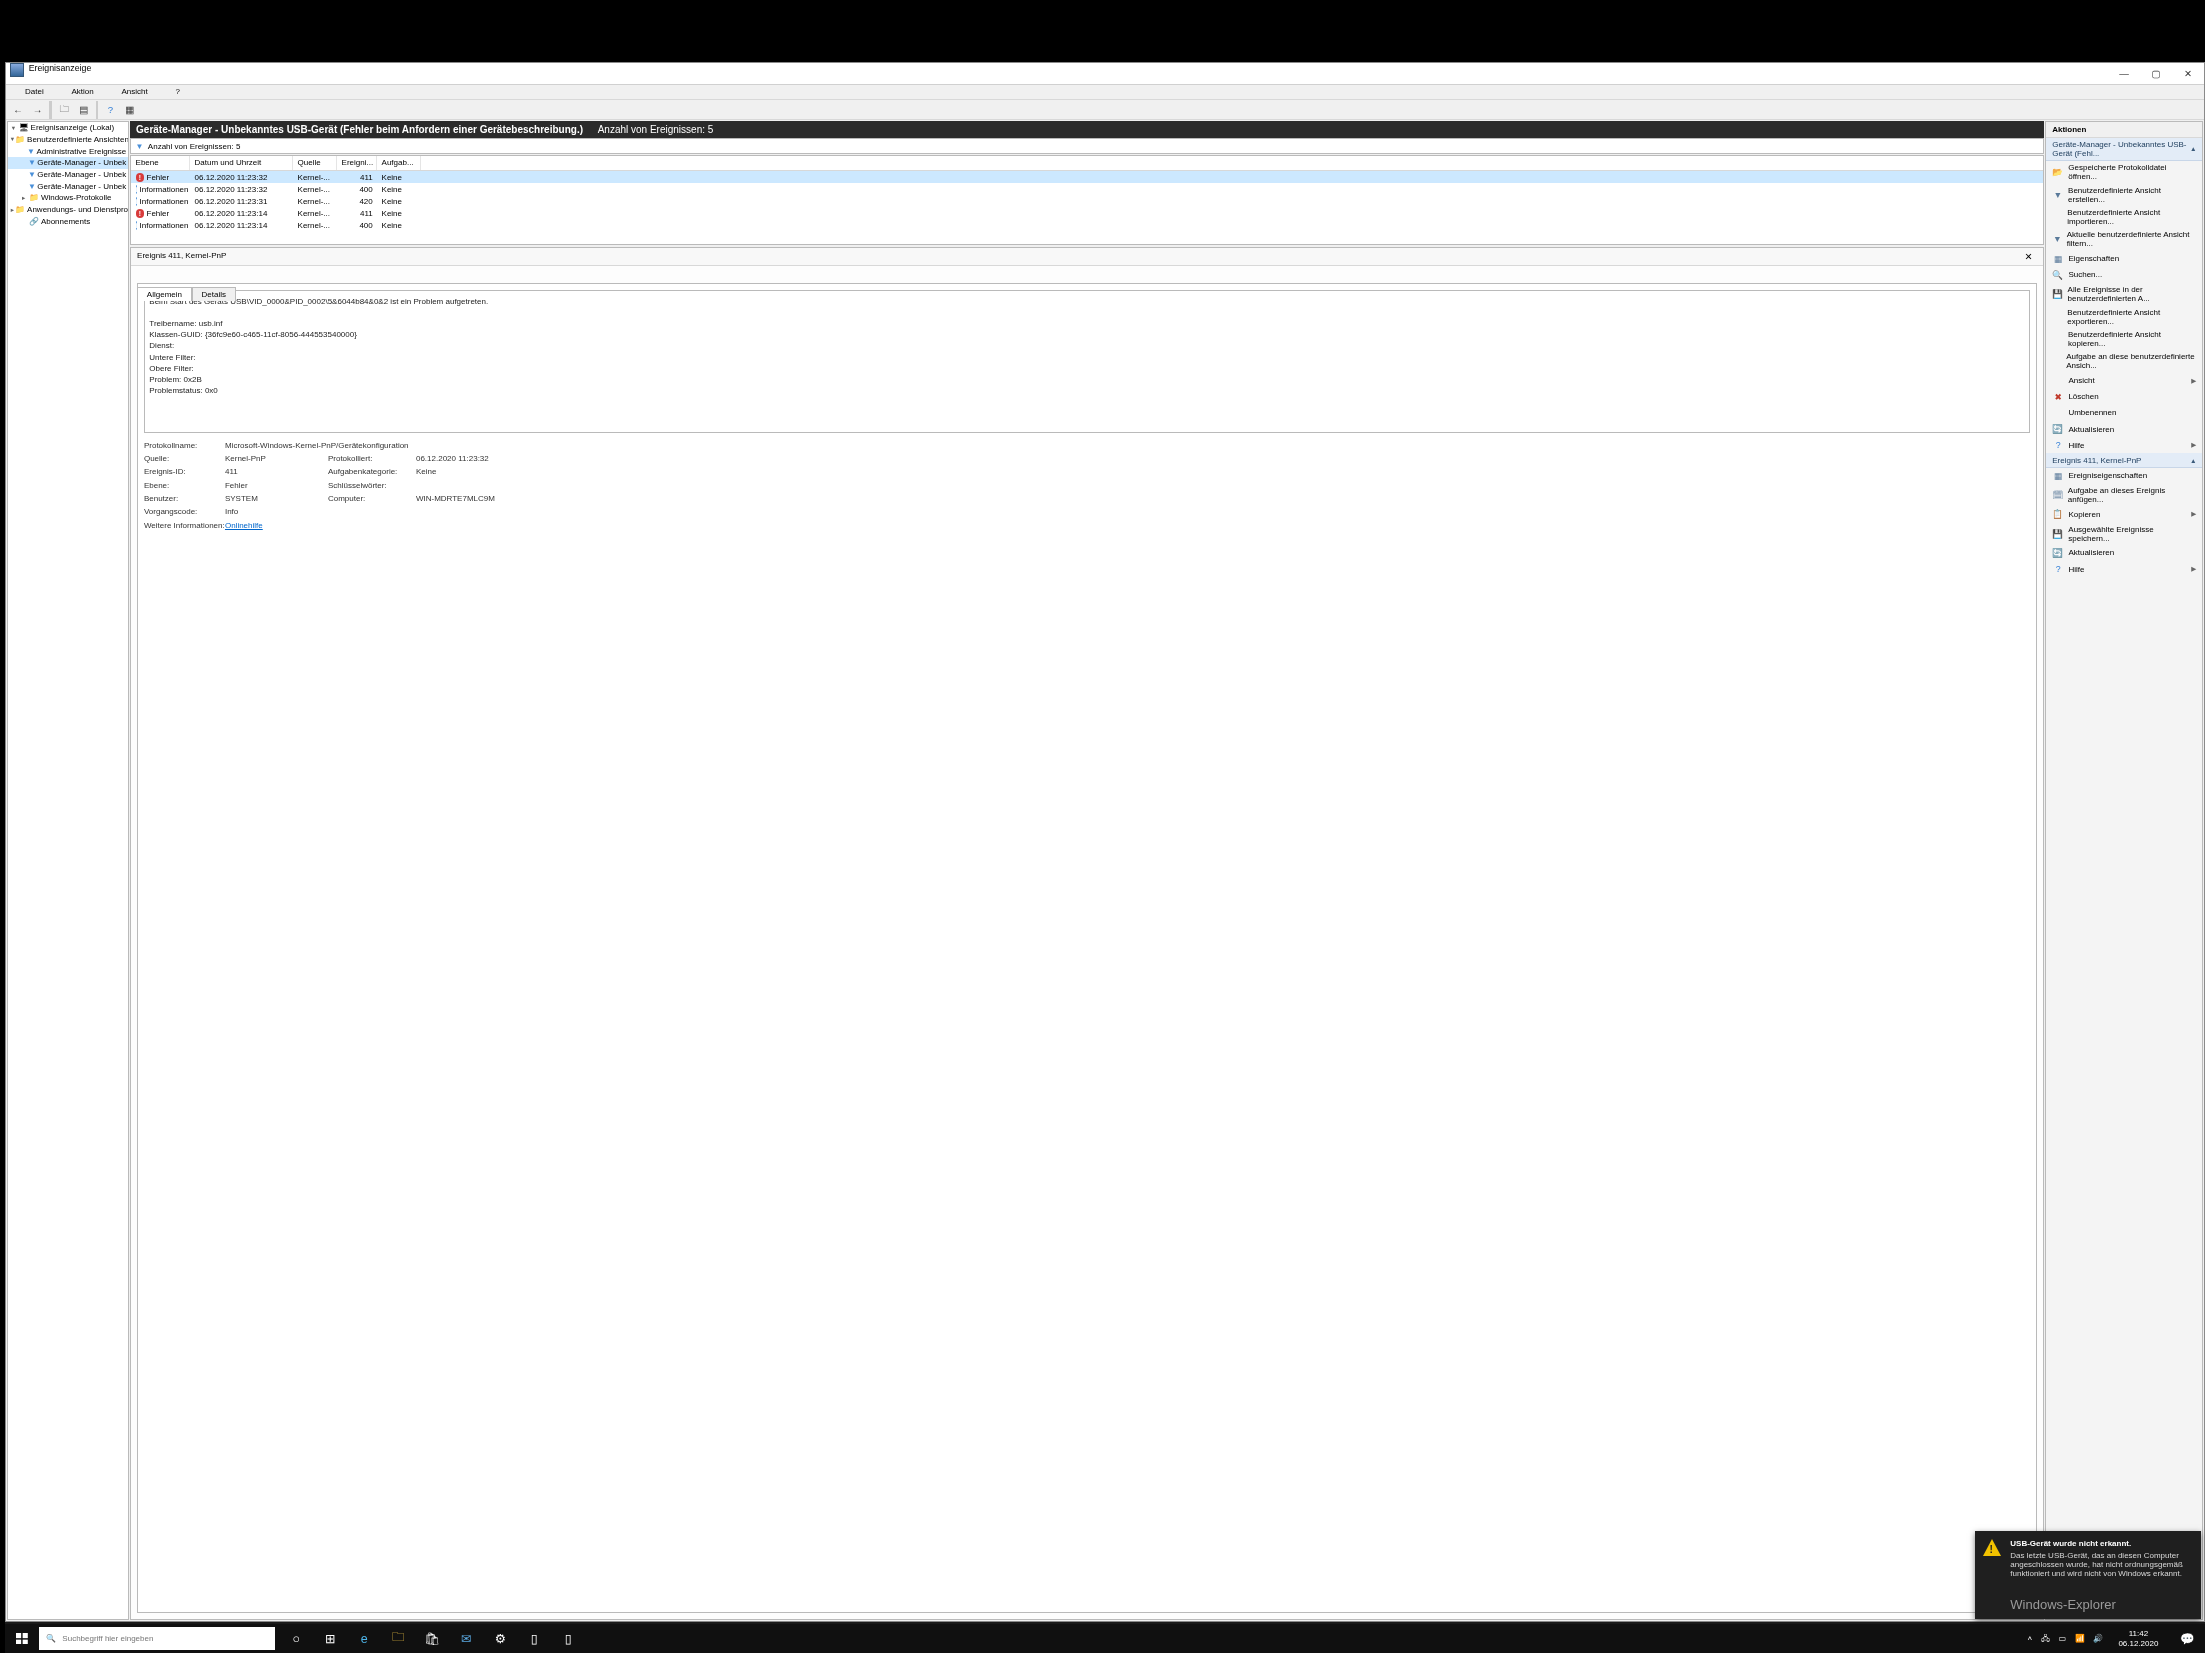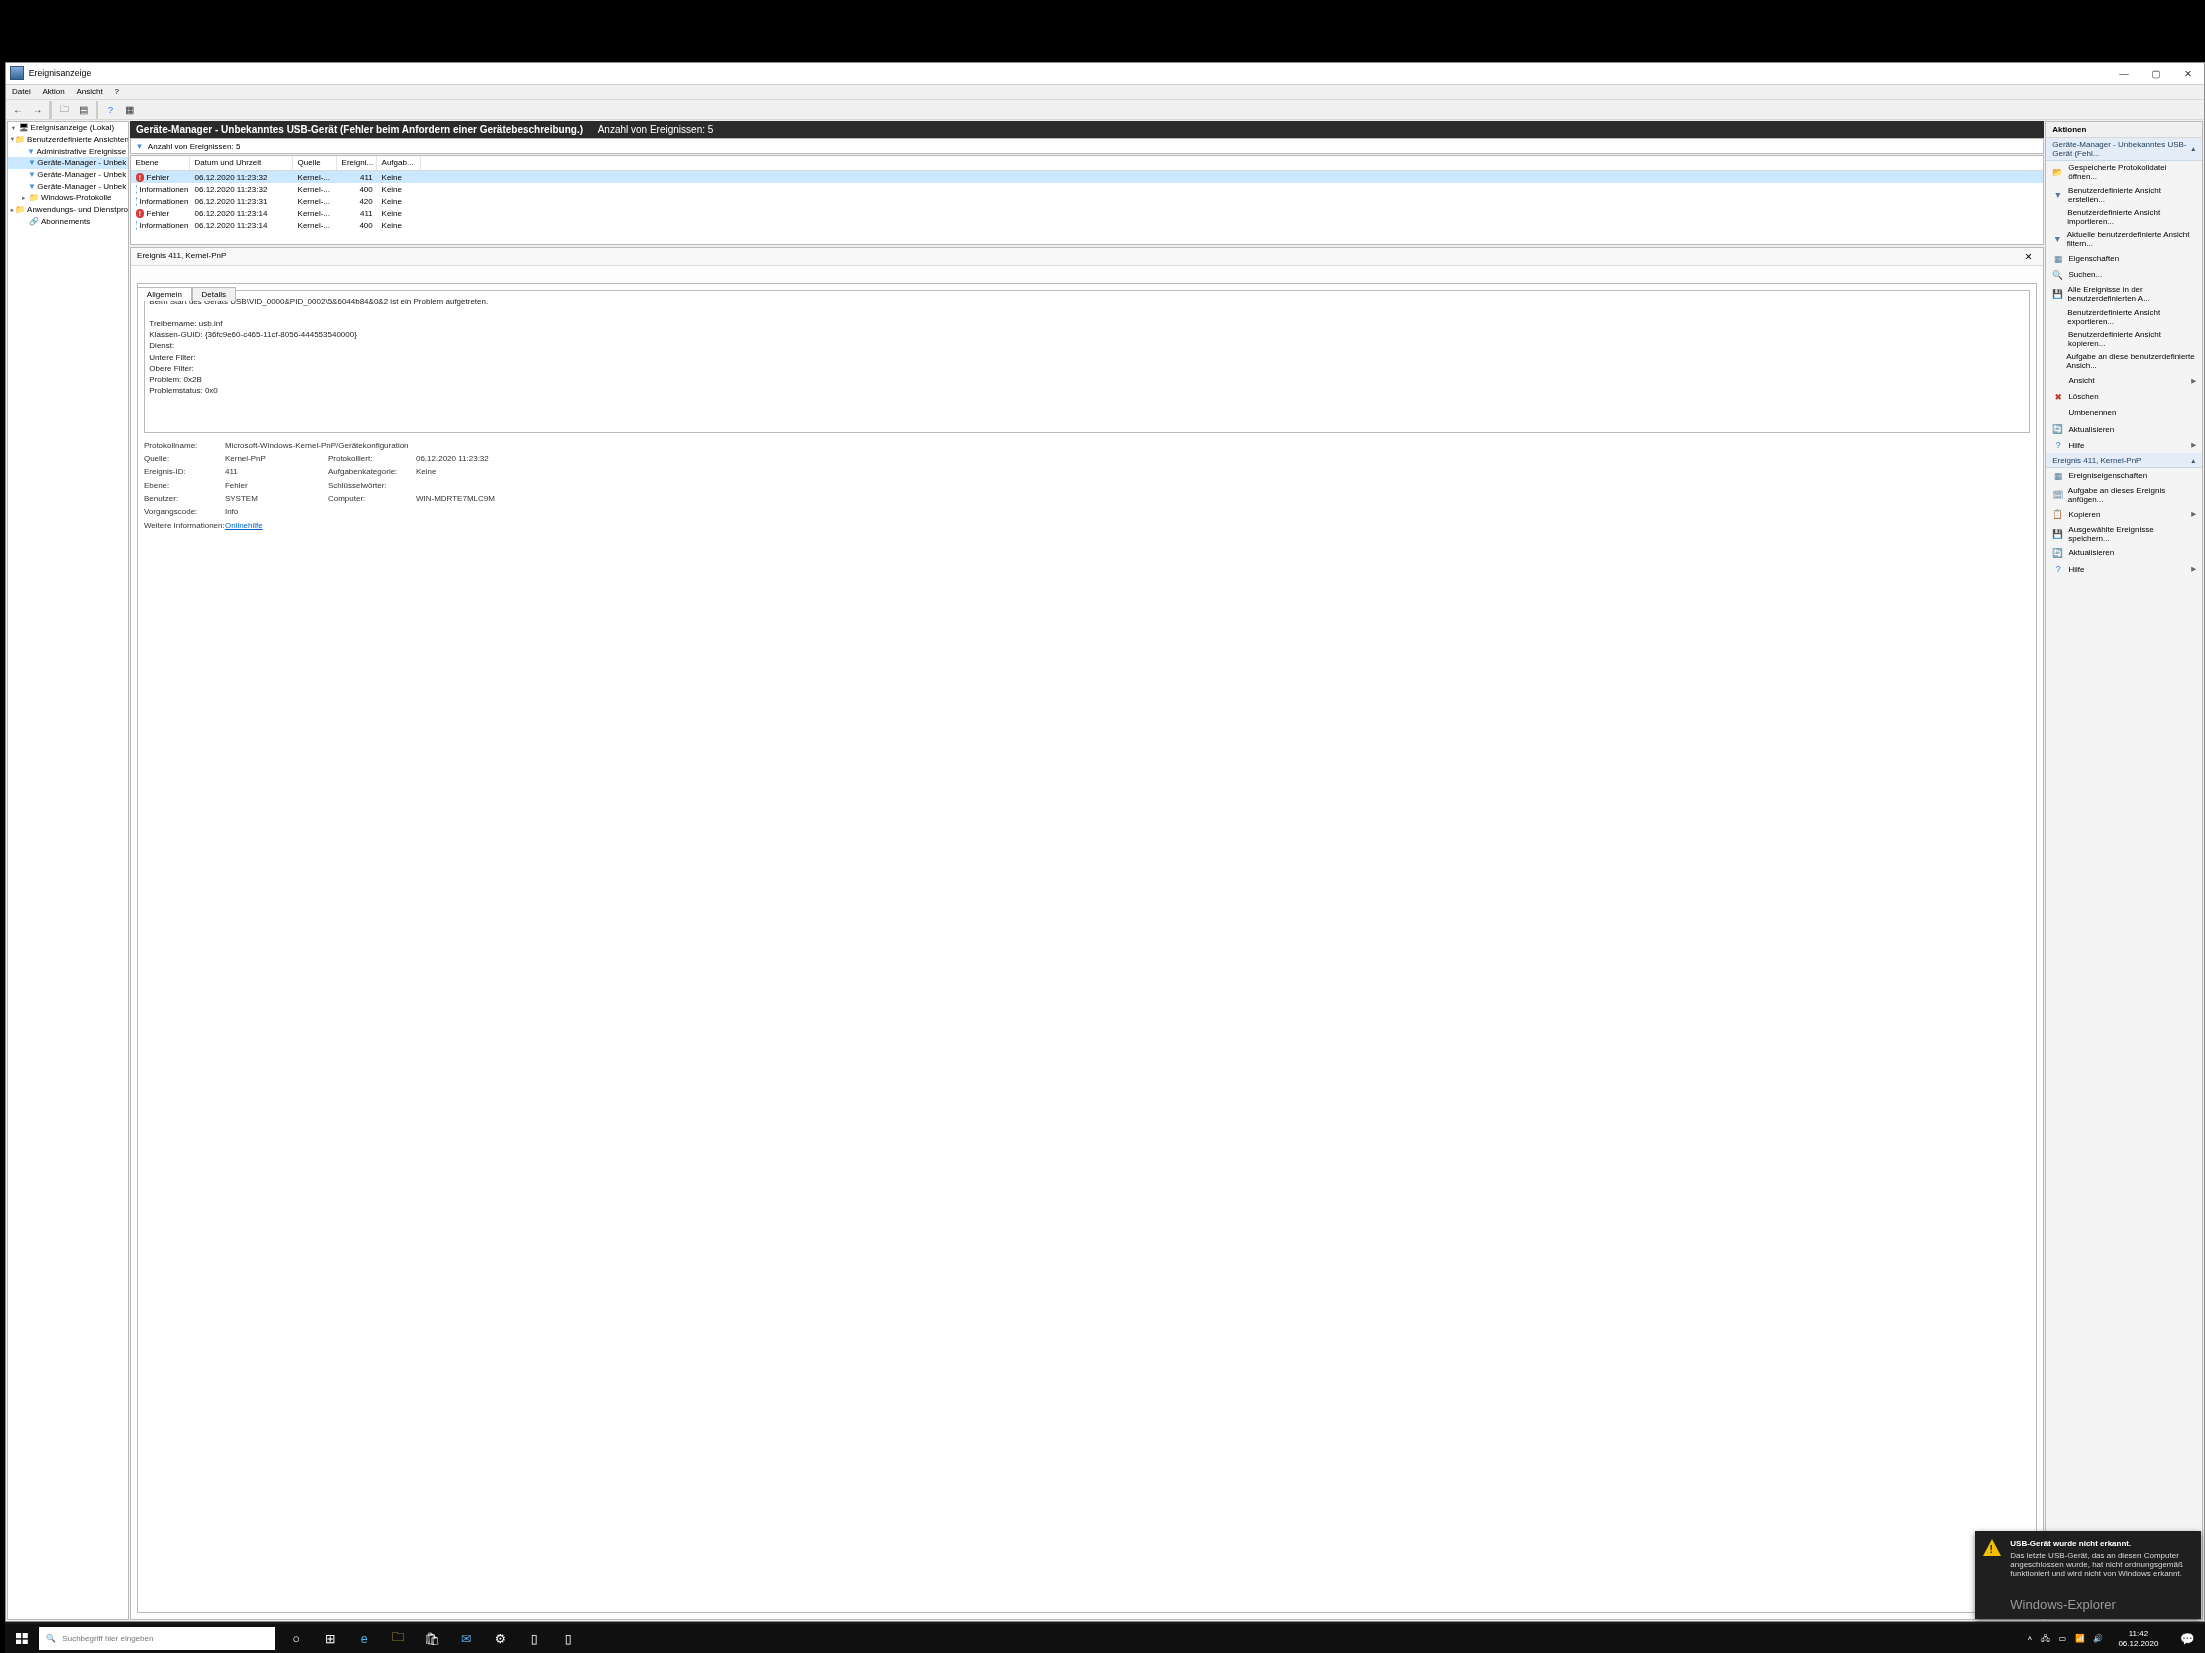--- a/index.html
+++ b/index.html
@@ -1,23 +1,23 @@
 <!DOCTYPE html>
 <html><head>
 <meta charset="utf-8">
 <style>
 html,body{margin:0;padding:0;font-family:"Segoe UI",Tahoma,sans-serif;font-size:8px;background:#000;color:#000;height:100%;overflow:hidden}
 .screen{position:absolute;top:62px;left:5.1px;right:0;bottom:0;background:#1a1a1a}
 .window{position:absolute;top:0;left:0;right:0;bottom:31px;background:#f0f0f0;border:0.7px solid #8a8a8a;display:flex;flex-direction:column}
-.titlebar{height:20.6px;display:flex;align-items:center;background:#fff;border-bottom:0.7px solid #d0d0d0}
+.titlebar{height:20.6px;display:flex;align-items:flex-start;background:#fff;border-bottom:0.7px solid #d0d0d0}
 .titlebar .icon{width:11.8px;height:11.8px;margin:0 4.4px;background:linear-gradient(#88aadd,#336699);border:0.7px solid #335577}
 .title-text{flex:1;font-size:8.8px}
 .winbtns{display:flex}
 .winbtn{width:32px;height:20.6px;display:flex;align-items:center;justify-content:center;font-size:9.6px;color:#333}
-.menubar{height:14.7px;display:flex;align-items:center;padding:0 0;background:#f0f0f0;border-bottom:0.7px solid #d8d8d8;gap:0}
+.menubar{height:14.7px;display:flex;align-items:center;padding:0 13px;background:#f0f0f0;border-bottom:0.7px solid #d8d8d8;gap:16px}
 .menuitem{padding:1.5px 5.9px}
 .toolbar{height:19px;display:flex;align-items:center;padding:0 2.9px;background:#f0f0f0;border-bottom:0.7px solid #d8d8d8;gap:1.5px}
 .tbtn{width:16px;height:16px;display:flex;align-items:center;justify-content:center;border:0.7px solid transparent;font-size:9.6px;color:#333}
 .tbtn.sep{width:0.7px;background:#ccc;margin:0 1.5px}
 .body{flex:1;display:flex;min-height:0}
 .treepane{width:120px;background:#fff;border:0.7px solid #bababa;margin:0.7px;overflow:auto;font-size:8px}
 .tree-row{display:flex;align-items:center;padding:0.7px 1.5px;white-space:nowrap;gap:1.5px}
 .tree-row.selected{background:#cce8ff}
 .tree-indent{display:inline-block}
 .tree-expand{width:8px;height:8px;display:inline-flex;align-items:center;justify-content:center;color:#666;font-size:6.6px}

